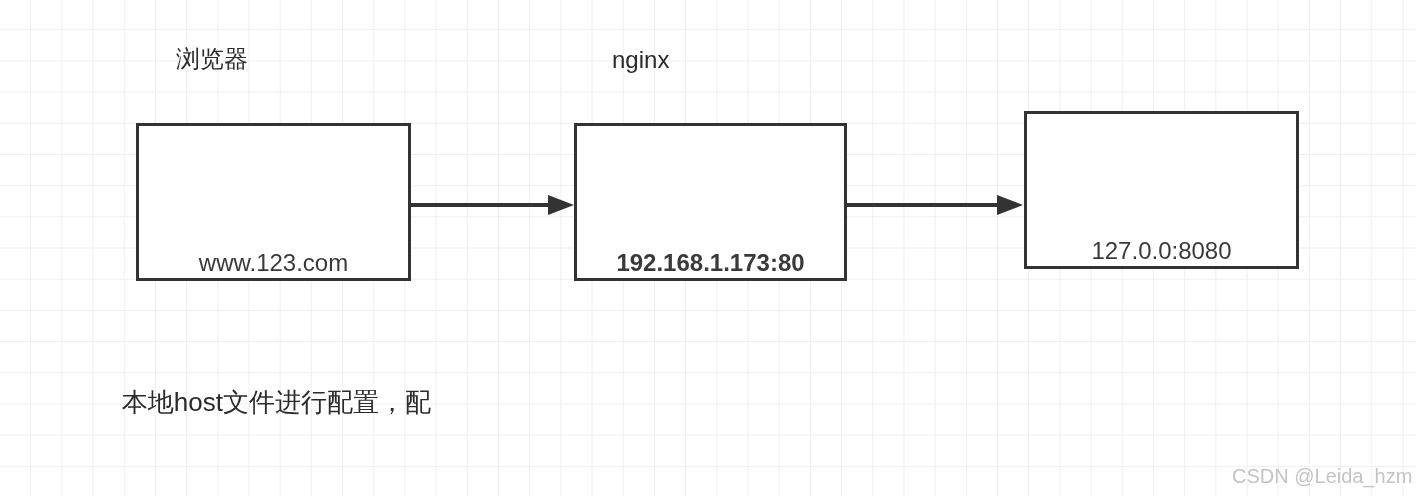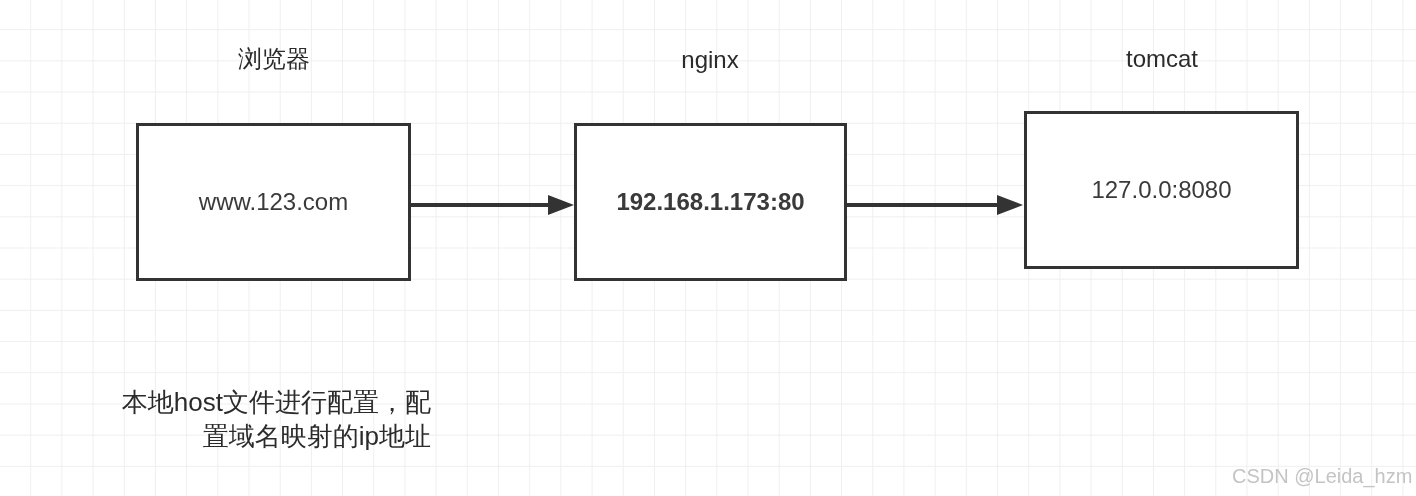--- a/index.html
+++ b/index.html
@@ -23,35 +23,34 @@
     background-image:
       linear-gradient(to right, #efefef 1px, transparent 1px),
       linear-gradient(to bottom, #efefef 1px, transparent 1px);
     background-size: 31.2px 31.2px;
     background-position: -1px -2px;
   }
 
   
   .node-title {
     position: absolute;
-    text-align: center;
     color: #2b2b2b;
     font-size: 24px;
     line-height: 28px;
     white-space: nowrap;
   }
 
   
   .node-box {
     position: absolute;
     box-sizing: border-box;
     border: 3px solid #333333;
     background: #ffffff;
     display: flex;
-    align-items: center;
+    align-items: flex-end;
     justify-content: center;
   }
   .node-box-label {
     color: #3a3a3a;
     font-size: 24px;
     line-height: 30px;
     white-space: nowrap;
   }
 
   
@@ -83,21 +82,20 @@
 </style>
 </head>
 <body>
 
 <div id="canvas">
 
   <div class="node-title" style="left:176px; top:45px; width:196px;">浏览器</div>
 
   <div class="node-title" style="left:612px; top:46px; width:196px;">nginx</div>
 
-  <div class="node-title" style="left:1064px; top:45px; width:196px;">tomcat</div>
 
   <div class="node-box" style="left:136px; top:123px; width:275px; height:158px;">
     <span class="node-box-label">www.123.com</span>
   </div>
 
   <div class="node-box" style="left:574px; top:123px; width:273px; height:158px;font-weight:bold;">
     <span class="node-box-label">192.168.1.173:80</span>
   </div>
 
   <div class="node-box" style="left:1024px; top:111px; width:275px; height:158px;">
@@ -109,18 +107,17 @@
     <polygon points="137,3 163,13 137,23" fill="#333333"></polygon>
   </svg>
 
   <svg class="arrow" style="left:847px; top:192px; width:178px;" viewBox="0 0 178 26" preserveAspectRatio="none">
     <line x1="0" y1="13" x2="153" y2="13" stroke="#333333" stroke-width="4"></line>
     <polygon points="150,3 176,13 150,23" fill="#333333"></polygon>
   </svg>
 
   <div class="caption" style="left:113px; top:385px; width:318px;">
     <span class="caption-line">本地host文件进行配置，配</span>
-    <span class="caption-line">置域名映射的ip地址</span>
   </div>
 
   <div class="watermark" style="left:1232px; top:466px;">CSDN @Leida_hzm</div>
 
 </div>
 
 </body></html>

